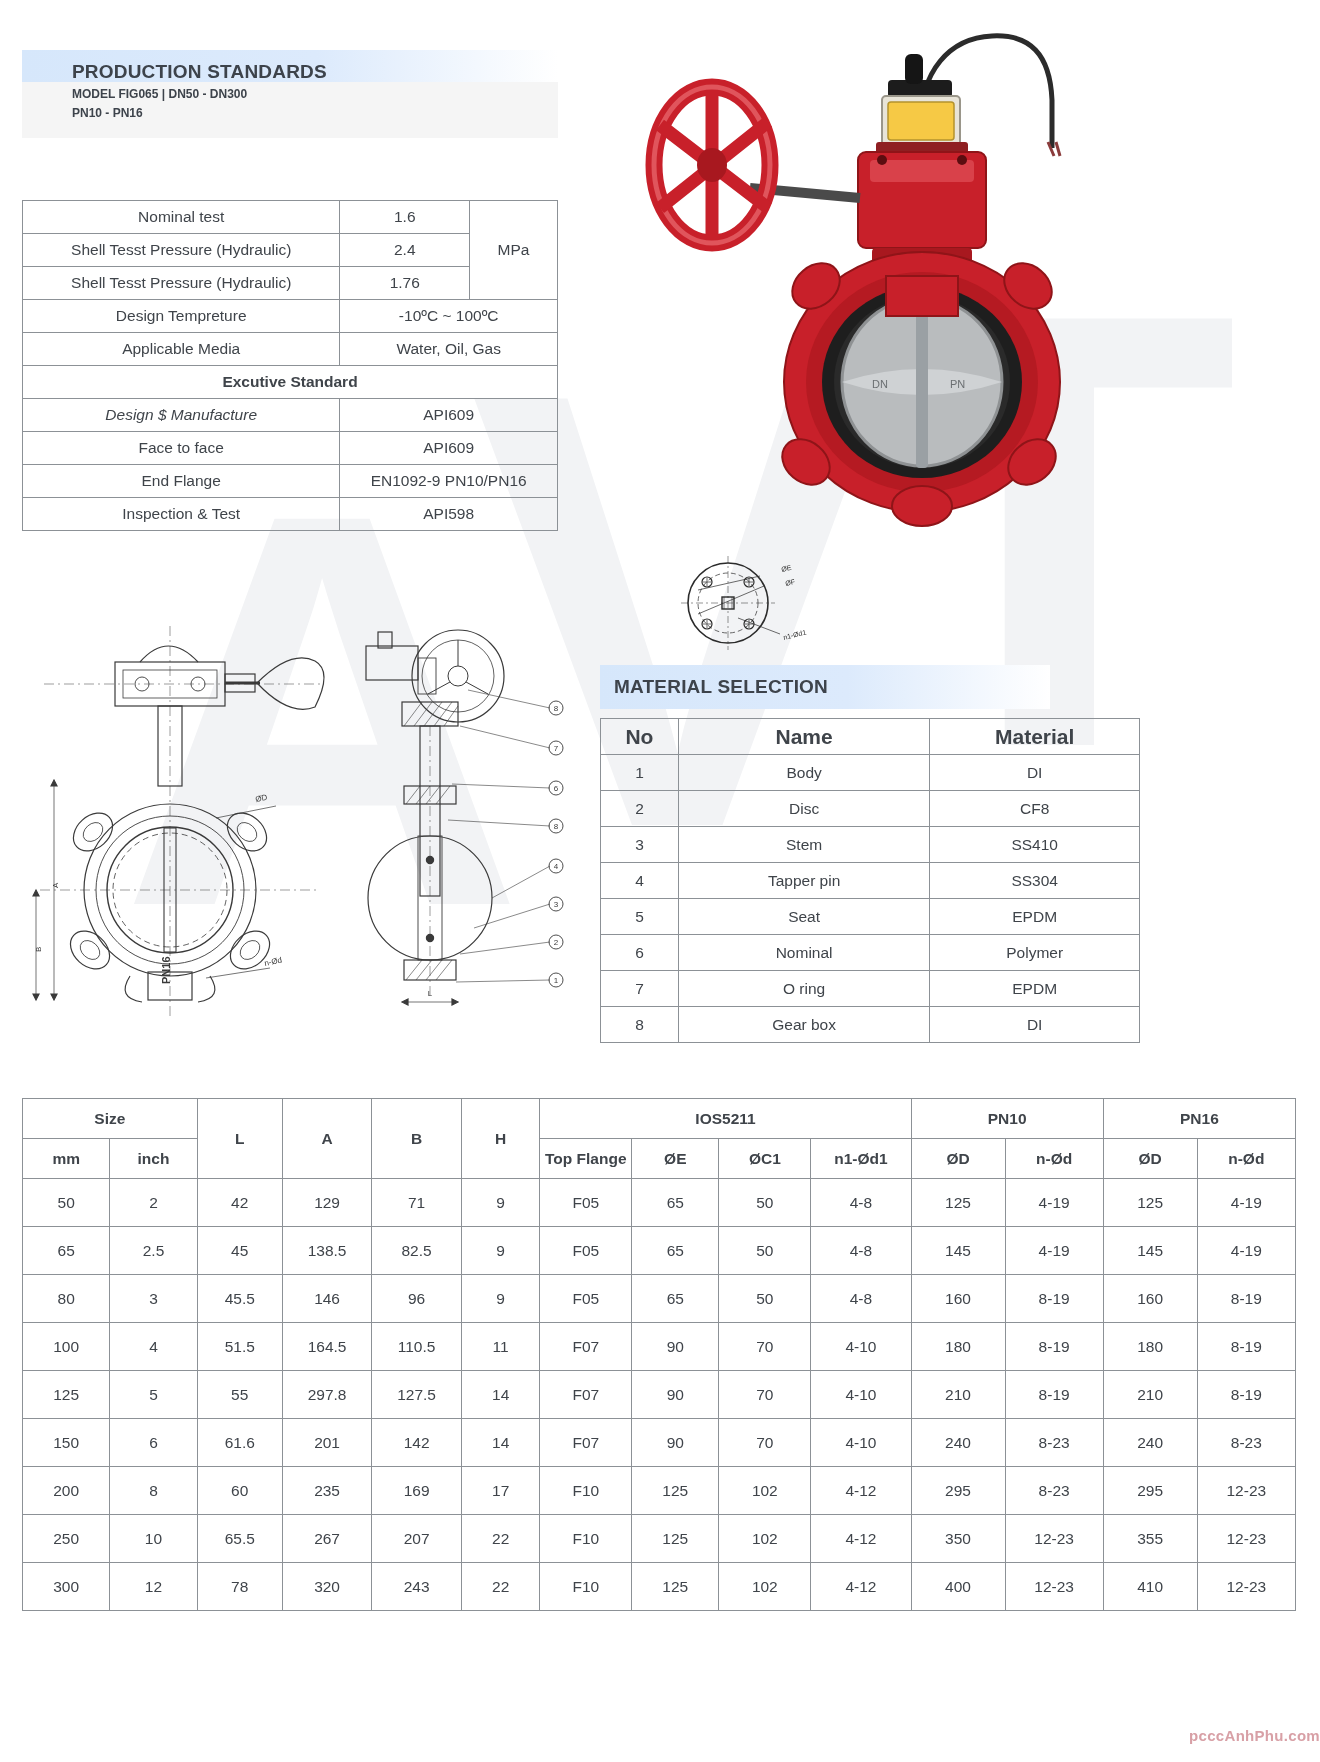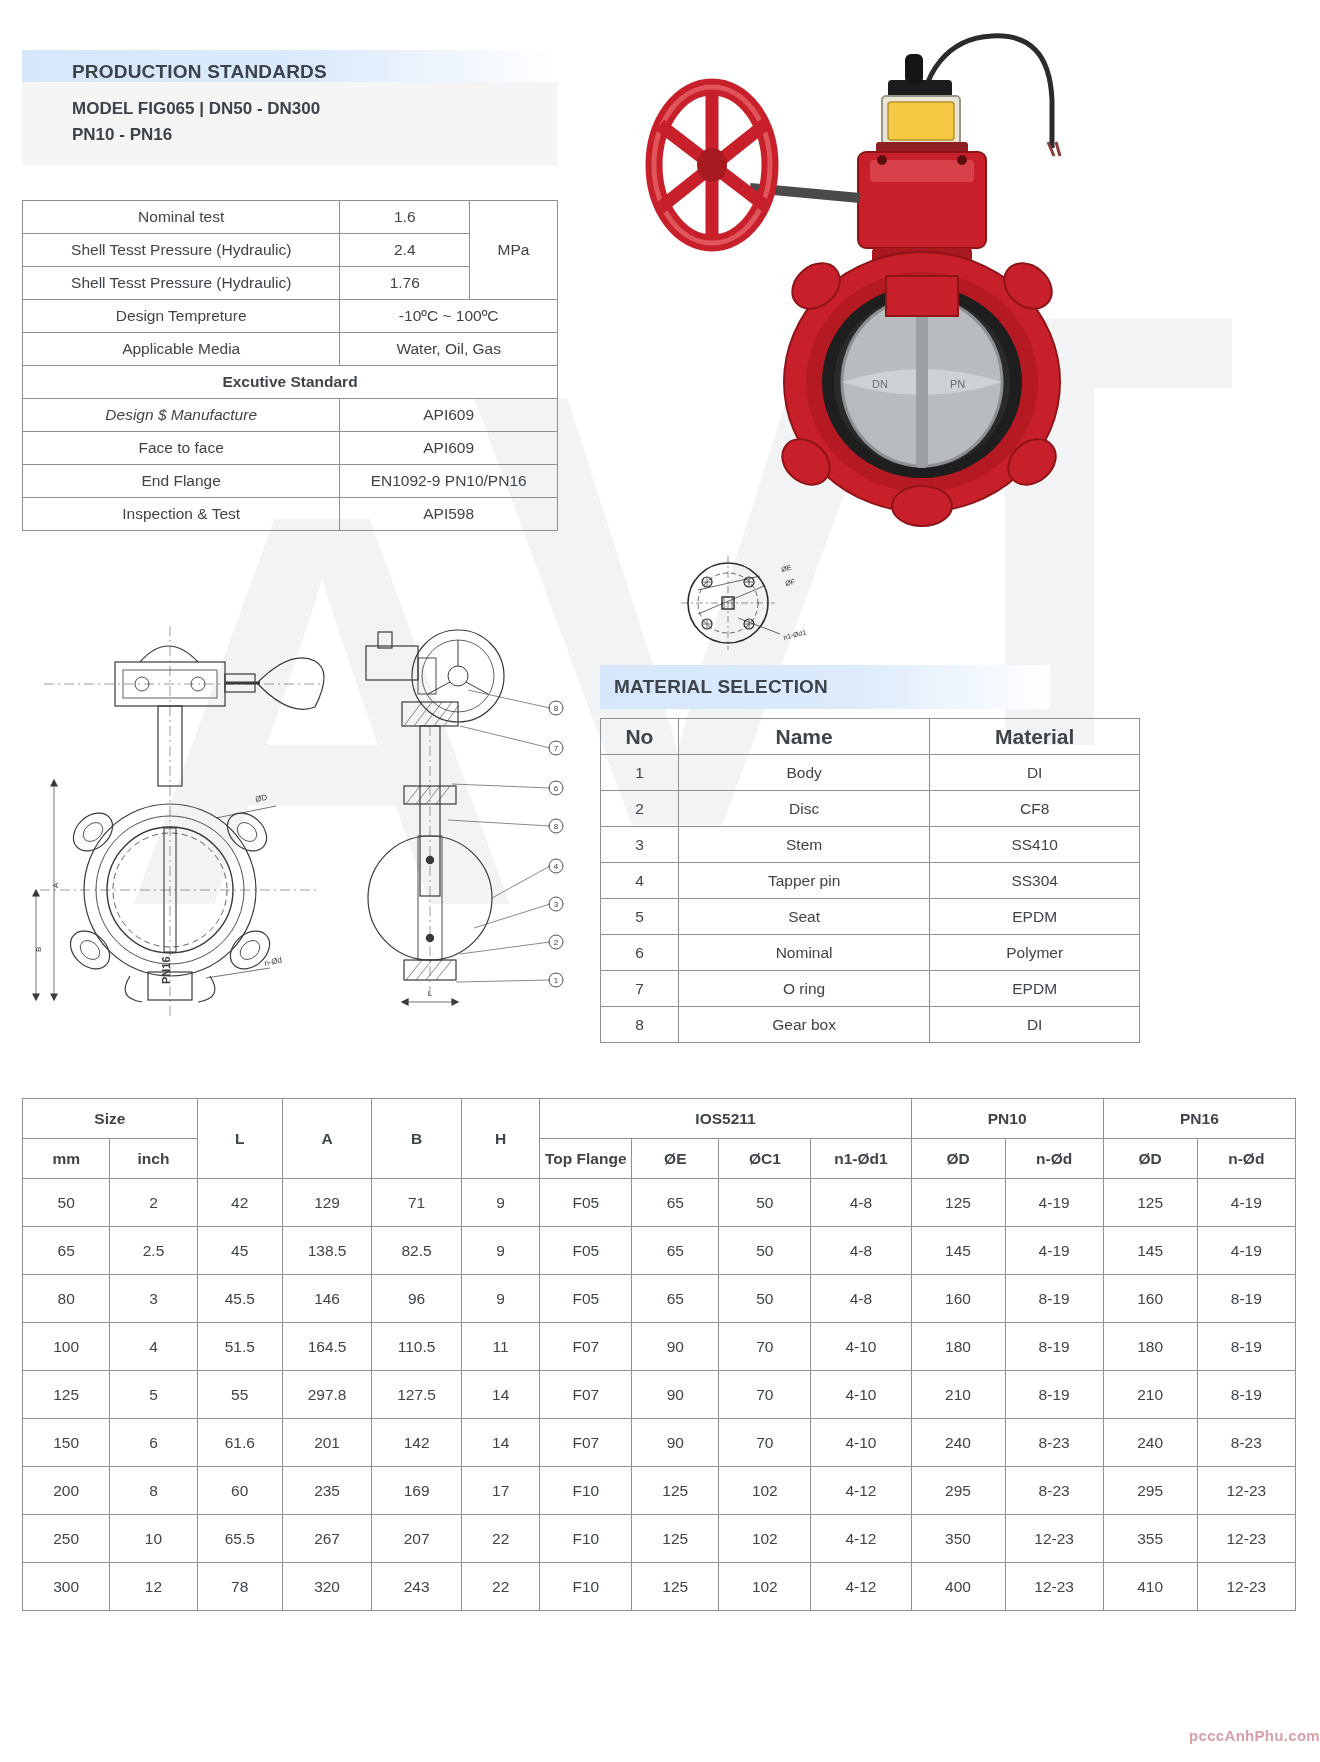--- a/index.html
+++ b/index.html
@@ -35,23 +35,23 @@
     height: 44px;
     display:flex; align-items:center;
     padding-left: 50px;
     font-weight: bold;
     font-size: 19px;
     letter-spacing: .2px;
     color:#3d434b;
   }
   .subbanner {
     background:#f5f5f5;
-    padding: 14px 0 16px 50px;
+    padding: 3px 0 16px 50px;
     font-weight:bold;
-    font-size:17px;
+    font-size:12px;
     line-height:1.55;
     color:#3d434b;
   }
 
   
   table { border-collapse: collapse; }
   .gtable td, .gtable th {
     border: 1px solid #8c9196;
     font-size: 15.5px;
     font-weight: normal;

